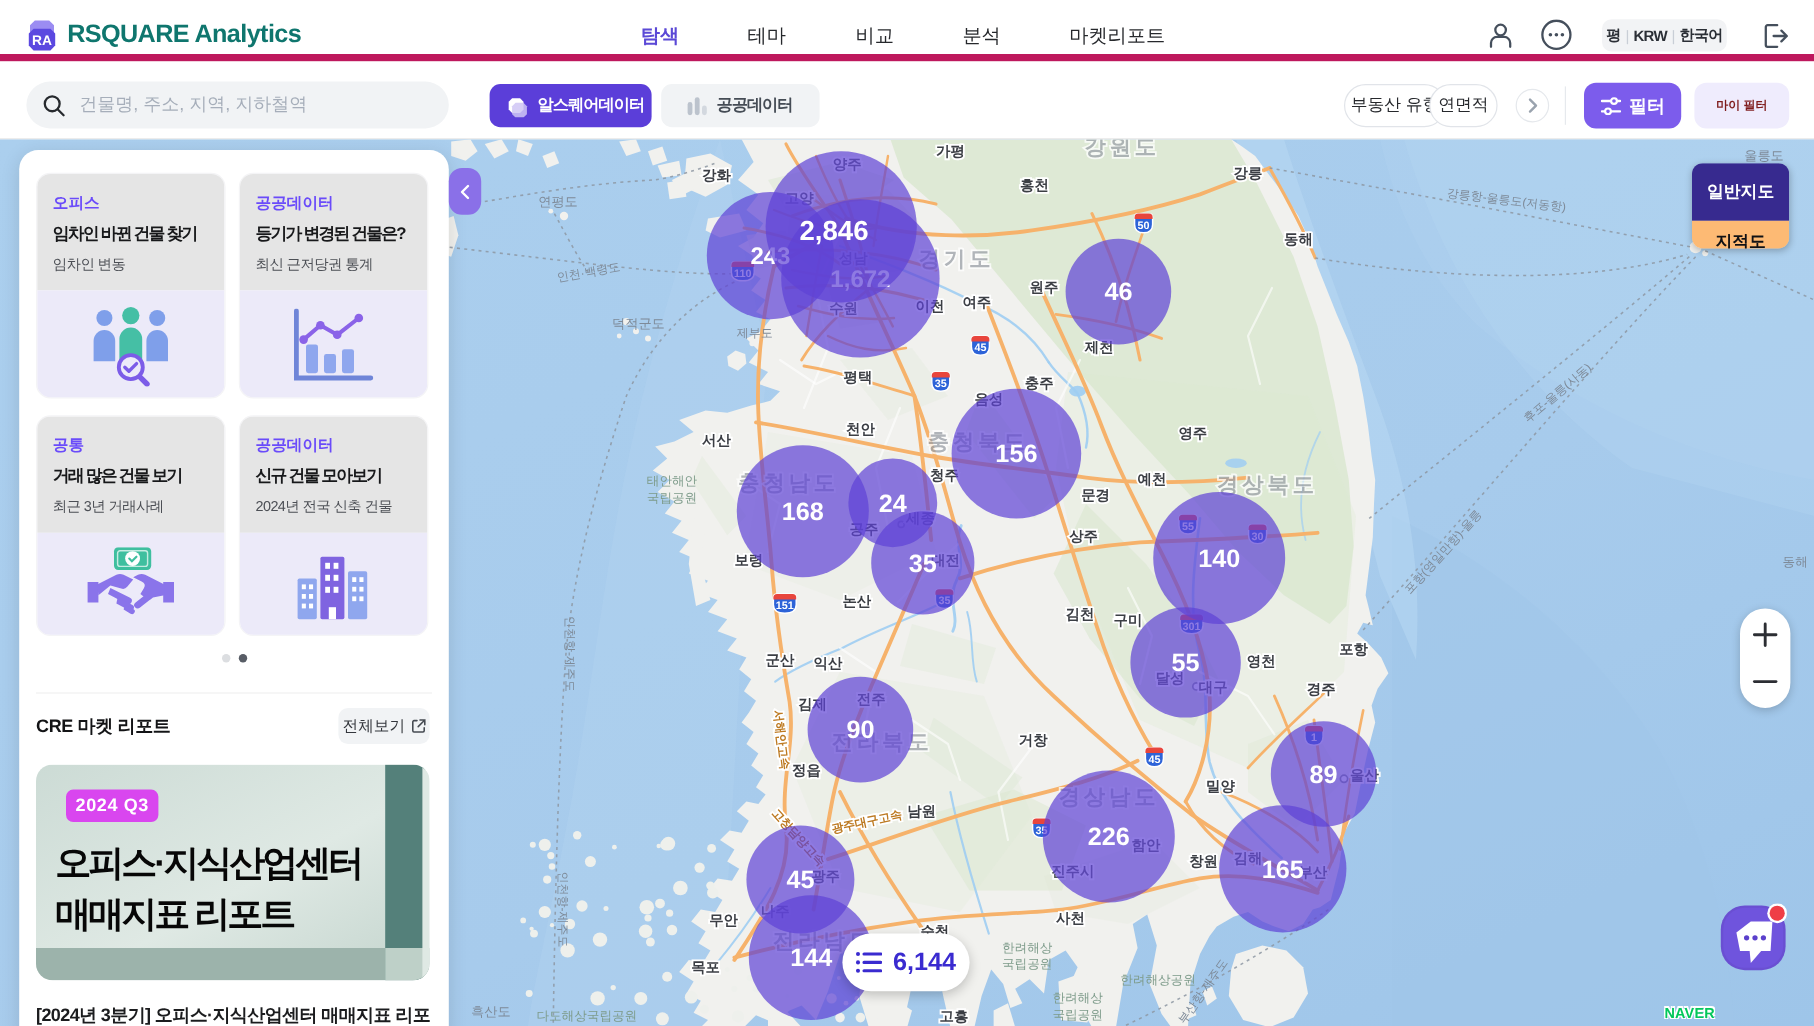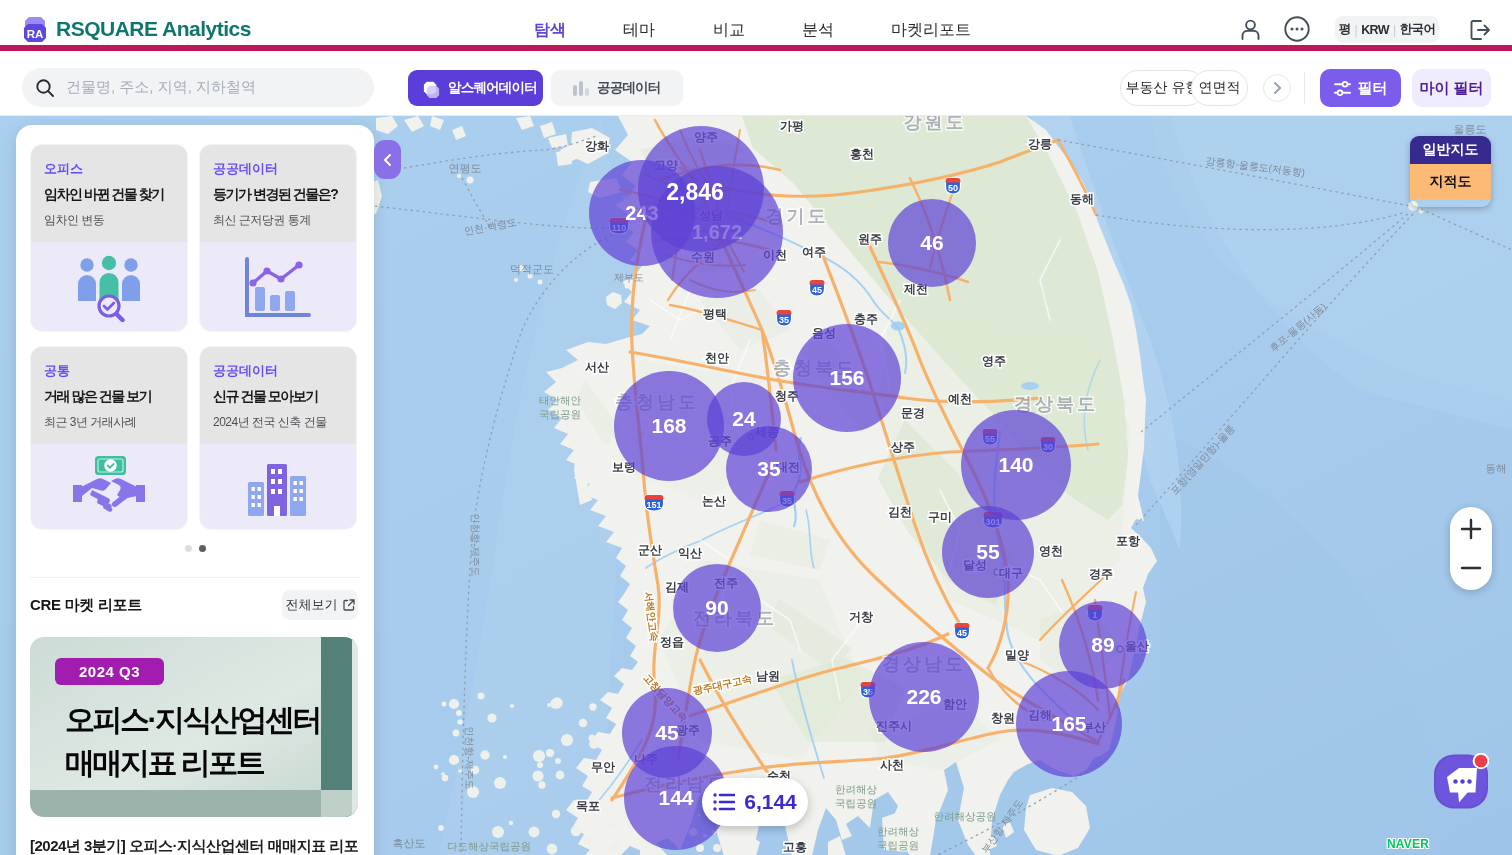--- a/index.html
+++ b/index.html
@@ -19,21 +19,21 @@
 #searchbox .ph{position:absolute;left:44px;top:10px;font-size:15px;color:#a6aeba;}
 #btn-rs,#btn-pub{position:absolute;top:10px;height:36px;border-radius:9px;display:flex;align-items:center;font-size:13.5px;font-weight:700;white-space:nowrap;letter-spacing:-0.8px;}
 #btn-rs{left:408px;width:135px;background:#5b3ed9;color:#fff;padding-left:14px;gap:7px;}
 #btn-pub{left:551px;width:132px;background:#f1f3f5;color:#454c55;padding-left:21px;gap:7px;}
 .pill{position:absolute;top:10px;height:36px;border:1px solid #e1e4e9;border-radius:19px;background:#fff;font-size:14px;color:#26282c;display:flex;align-items:center;justify-content:center;}
 #pill1{left:1120px;width:85px;}
 #pill2{left:1191px;width:57px;}
 #circlearrow{position:absolute;left:1263px;top:14px;width:28px;height:28px;border:1px solid #e5e8ec;border-radius:50%;}
 #vdiv{position:absolute;left:1304px;top:12px;width:1px;height:32px;background:#e6e9ed;}
 #btn-filter{position:absolute;left:1320px;top:9px;width:81px;height:38px;background:#7c5cec;border-radius:10px;color:#fff;font-size:15px;font-weight:700;display:flex;align-items:center;justify-content:center;gap:7px;}
-#btn-myfilter{position:absolute;left:1412px;top:9px;width:79px;height:38px;background:#efecfd;border-radius:10px;color:#4c1d95;font-size:15px;font-weight:700;display:flex;align-items:center;justify-content:center;}
+#btn-myfilter{position:absolute;left:1412px;top:9px;width:79px;height:38px;background:#efecfd;border-radius:10px;color:#7f1d1d;font-size:10px;font-weight:700;display:flex;align-items:center;justify-content:center;}
 
 #map{position:absolute;left:0;top:116px;width:1512px;height:739px;background:#a9cdec;overflow:hidden;}
 
 #panel{position:absolute;left:16px;top:125px;width:358px;height:746px;background:#fff;border-radius:16px;box-shadow:0 4px 16px rgba(0,0,0,.12);z-index:20;}
 #collapse{position:absolute;left:374px;top:140px;width:27px;height:39px;background:#8a70e8;border-radius:11px;z-index:21;display:flex;align-items:center;justify-content:center;}
 .card{position:absolute;width:158px;border-radius:12px;background:#fdfdfe;border:1px solid #f4f4f6;overflow:hidden;}
 .card .txt{padding:15px 12px 0 13px;height:97px;background:#e5e5e5;}
 .card .lbl{font-size:13px;color:#6a4bfa;font-weight:600;}
 .card .ttl{font-size:14px;font-weight:800;color:#17181a;margin-top:8px;letter-spacing:-1.5px;white-space:nowrap;}
 .card .sub{font-size:12px;color:#4c4f55;margin-top:8px;letter-spacing:-0.5px;white-space:nowrap;}
@@ -43,26 +43,26 @@
 #card3{left:14px;top:221px;height:184px;}
 #card4{left:183px;top:221px;height:184px;}
 #card3 .ico,#card4 .ico{height:87px;}
 #dots{position:absolute;left:0;top:420px;width:358px;display:flex;justify-content:center;gap:7px;}
 #dots .d{width:7px;height:7px;border-radius:50%;background:#dcdee1;}
 #dots .d.on{background:#585d66;}
 #pdiv{position:absolute;left:14px;top:452px;width:330px;height:1px;background:#f0f0f1;}
 #cre-h{position:absolute;left:14px;top:471px;font-size:15px;font-weight:800;color:#131416;letter-spacing:-0.3px;}
 #allbtn{position:absolute;left:266px;top:465px;width:76px;height:30px;background:#f1f3f5;border-radius:8px;font-size:13px;color:#33363c;display:flex;align-items:center;justify-content:center;gap:5px;}
 #report{position:absolute;left:14px;top:512px;width:328px;height:180px;border-radius:14px;overflow:hidden;}
-#rtag{position:absolute;left:25px;top:21px;background:#a21caf;color:#fff;font-size:15px;font-weight:800;padding:5px 24px;border-radius:6px;letter-spacing:0.5px;}
-#rtitle{position:absolute;left:35px;top:61px;font-size:30px;font-weight:800;color:#070707;line-height:43px;letter-spacing:-2.5px;}
+#rtag{position:absolute;left:25px;top:21px;background:#d946ef;color:#fff;font-size:15px;font-weight:800;padding:5px 8px;border-radius:6px;letter-spacing:0.5px;}
+#rtitle{position:absolute;left:16px;top:61px;font-size:30px;font-weight:800;color:#070707;line-height:43px;letter-spacing:-2.5px;}
 #rfoot{position:absolute;left:14px;top:712px;width:330px;font-size:15px;font-weight:700;color:#1b1c1e;letter-spacing:-0.5px;white-space:nowrap;overflow:hidden;}
 
 #mtoggle{position:absolute;left:1410px;top:136px;width:81px;height:71px;border-radius:9px;overflow:hidden;box-shadow:0 2px 6px rgba(0,0,0,.25);z-index:10;}
-#mtoggle .t1{height:28px;background:#372a8f;color:#fff;font-size:14px;font-weight:700;display:flex;align-items:center;justify-content:center;}
+#mtoggle .t1{height:48px;background:#372a8f;color:#fff;font-size:14px;font-weight:700;display:flex;align-items:center;justify-content:center;}
 #mtoggle .t2{height:35px;background:#fdba74;color:#101114;font-size:14px;font-weight:700;display:flex;align-items:center;justify-content:center;}
 #zoomctl{position:absolute;left:1450px;top:507px;width:42px;height:83px;background:#fff;border-radius:21px;box-shadow:0 2px 8px rgba(0,0,0,.2);z-index:10;}
 #cntbtn{position:absolute;left:702px;top:778px;width:106px;height:48px;background:#fff;border-radius:24px;box-shadow:0 3px 10px rgba(0,0,0,.22);z-index:10;display:flex;align-items:center;justify-content:center;gap:9px;color:#3a2bd0;font-size:21px;font-weight:800;}
 #chatbtn{position:absolute;left:1433px;top:753px;width:56px;height:57px;z-index:10;}
 #naver{position:absolute;left:1387px;top:837px;font-size:12px;font-weight:800;color:#03c75a;letter-spacing:0.2px;z-index:10;
  text-shadow:-1px -1px 0 #fff,1px -1px 0 #fff,-1px 1px 0 #fff,1px 1px 0 #fff;}
 #scale{position:absolute;left:1440px;top:834px;z-index:10;font-size:11px;font-weight:700;color:#26282c;
  text-shadow:-1px -1px 0 #fff,1px -1px 0 #fff,-1px 1px 0 #fff,1px 1px 0 #fff;}
 </style>
 </head>

